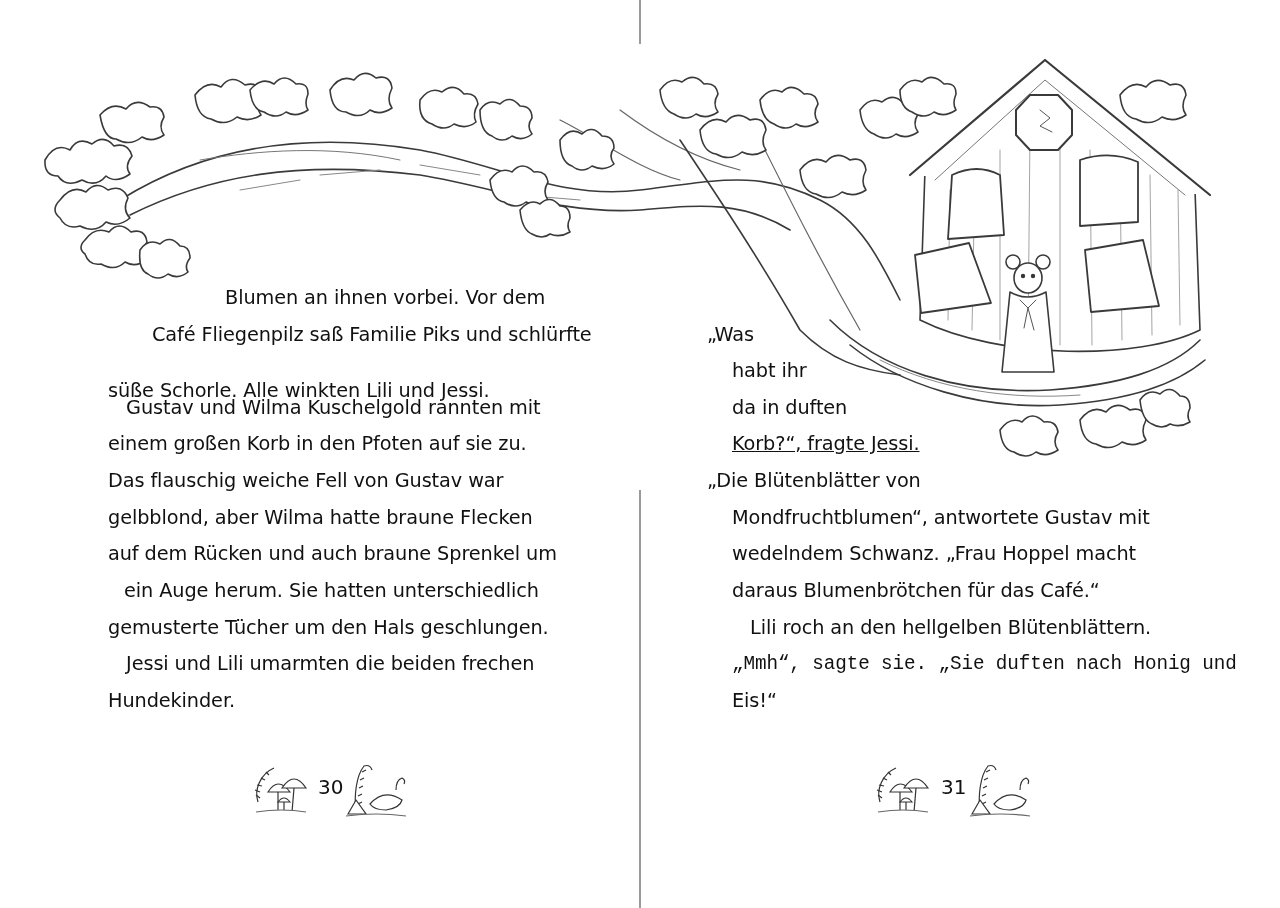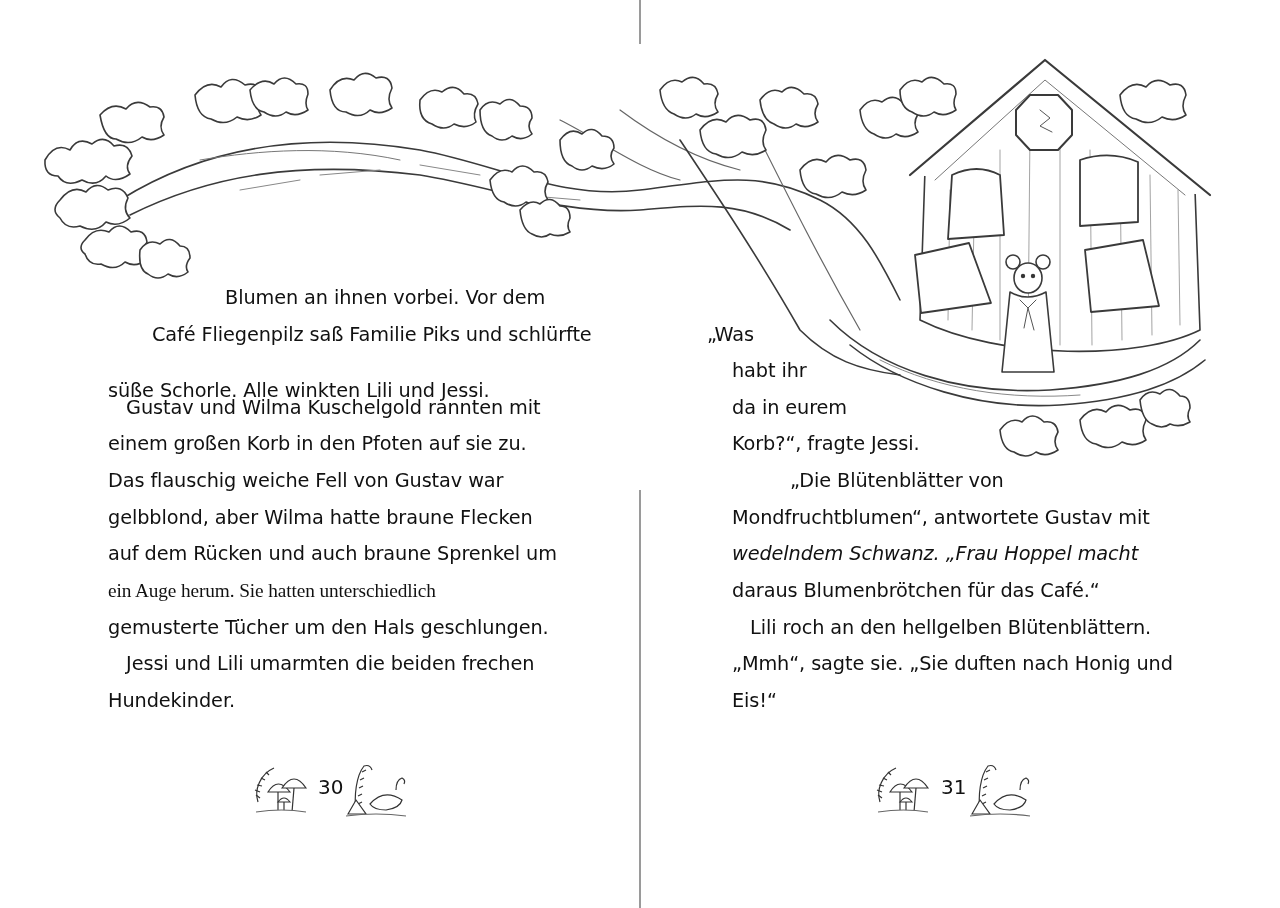--- a/index.html
+++ b/index.html
@@ -91,21 +91,21 @@
 
   <div>
     <div class="line" style="left:206px; top:280px;margin-left:19px;">Blumen an ihnen vorbei. Vor dem</div>
     <div class="line" style="left:108px; top:317px;margin-left:44px;">Café Fliegenpilz saß Familie Piks und schlürfte</div>
     <div class="line" style="left:108px; top:353px;margin-top:20px;">süße Schorle. Alle winkten Lili und Jessi.</div>
     <div class="line" style="left:108px; top:390px; white-space:pre;">   Gustav und Wilma Kuschelgold rannten mit</div>
     <div class="line" style="left:108px; top:426px;">einem großen Korb in den Pfoten auf sie zu.</div>
     <div class="line" style="left:108px; top:463px;">Das flauschig weiche Fell von Gustav war</div>
     <div class="line" style="left:108px; top:500px;">gelbblond, aber Wilma hatte braune Flecken</div>
     <div class="line" style="left:108px; top:536px;">auf dem Rücken und auch braune Sprenkel um</div>
-    <div class="line" style="left:108px; top:573px;font-family:Liberation Serif, serif;">ein Auge herum. Sie hatten unterschiedlich</div>
+    <div class="line" style="left:124px; top:573px;">ein Auge herum. Sie hatten unterschiedlich</div>
     <div class="line" style="left:108px; top:610px;">gemusterte Tücher um den Hals geschlungen.</div>
     <div class="line" style="left:108px; top:646px; white-space:pre;">   Jessi und Lili umarmten die beiden frechen</div>
     <div class="line" style="left:108px; top:683px;">Hundekinder.</div>
 
     <svg class="deco" style="left:252px; top:762px;" width="58" height="56" viewBox="0 0 58 56" fill="#fff" stroke="#333" stroke-width="1.2">
       <path d="M6 40 C2 28 8 12 22 6"></path>
       <path d="M8 36 l-4 -3 M8 30 l-5 -2 M10 24 l-5 -1 M13 18 l-4 -2 M17 13 l-3 -3"></path>
       <path d="M16 30 q10 -16 22 0 z"></path>
         <path d="M26 30 l0 18"></path>
       <path d="M30 26 q12 -18 24 0 z"></path>
@@ -121,28 +121,28 @@
       <path d="M4 54 l8 -14 l10 14 z"></path>
       <path d="M26 44 q14 -16 32 -4 q-2 8 -16 10 q-12 0 -16 -6z"></path>
       <path d="M52 30 q0 -10 6 -12 q4 2 2 6"></path>
       <path d="M2 56 q30 -4 60 0" stroke="#666"></path>
     </svg>
   </div>
 
   <div>
     <div class="line" style="left:689px; top:317px; white-space:pre;">   „Was</div>
     <div class="line" style="left:732px; top:353px;">habt ihr</div>
-    <div class="line" style="left:732px; top:390px;">da in eurem</div>
-    <div class="line" style="left:732px; top:426px;">Korb?“, fragte Jessi.</div>
-    <div class="line" style="left:772px; top:463px; white-space:pre;">   „Die Blütenblätter von</div>
+    <div class="line" style="left:732px; top:390px;">da in duften</div>
+    <div class="line" style="left:732px; top:426px;text-decoration:underline;">Korb?“, fragte Jessi.</div>
+    <div class="line" style="left:689px; top:463px; white-space:pre;">   „Die Blütenblätter von</div>
     <div class="line" style="left:732px; top:500px;">Mondfruchtblumen“, antwortete Gustav mit</div>
-    <div class="line" style="left:732px; top:536px;font-style:italic;">wedelndem Schwanz. „Frau Hoppel macht</div>
+    <div class="line" style="left:732px; top:536px;">wedelndem Schwanz. „Frau Hoppel macht</div>
     <div class="line" style="left:732px; top:573px;">daraus Blumenbrötchen für das Café.“</div>
     <div class="line" style="left:732px; top:610px; white-space:pre;">   Lili roch an den hellgelben Blütenblättern.</div>
-    <div class="line" style="left:732px; top:646px;">„Mmh“, sagte sie. „Sie duften nach Honig und</div>
+    <div class="line" style="left:732px; top:646px;font-family:Liberation Mono, monospace;">„Mmh“, sagte sie. „Sie duften nach Honig und</div>
     <div class="line" style="left:732px; top:683px;">Eis!“</div>
 
     <svg class="deco" style="left:874px; top:762px;" width="58" height="56" viewBox="0 0 58 56" fill="#fff" stroke="#333" stroke-width="1.2">
       <path d="M6 40 C2 28 8 12 22 6"></path>
       <path d="M8 36 l-4 -3 M8 30 l-5 -2 M10 24 l-5 -1 M13 18 l-4 -2 M17 13 l-3 -3"></path>
       <path d="M16 30 q10 -16 22 0 z"></path>
         <path d="M26 30 l0 18"></path>
       <path d="M30 26 q12 -18 24 0 z"></path>
         <path d="M42 26 l-2 24"></path>
       <path d="M26 40 q6 -8 12 0 z"></path>

